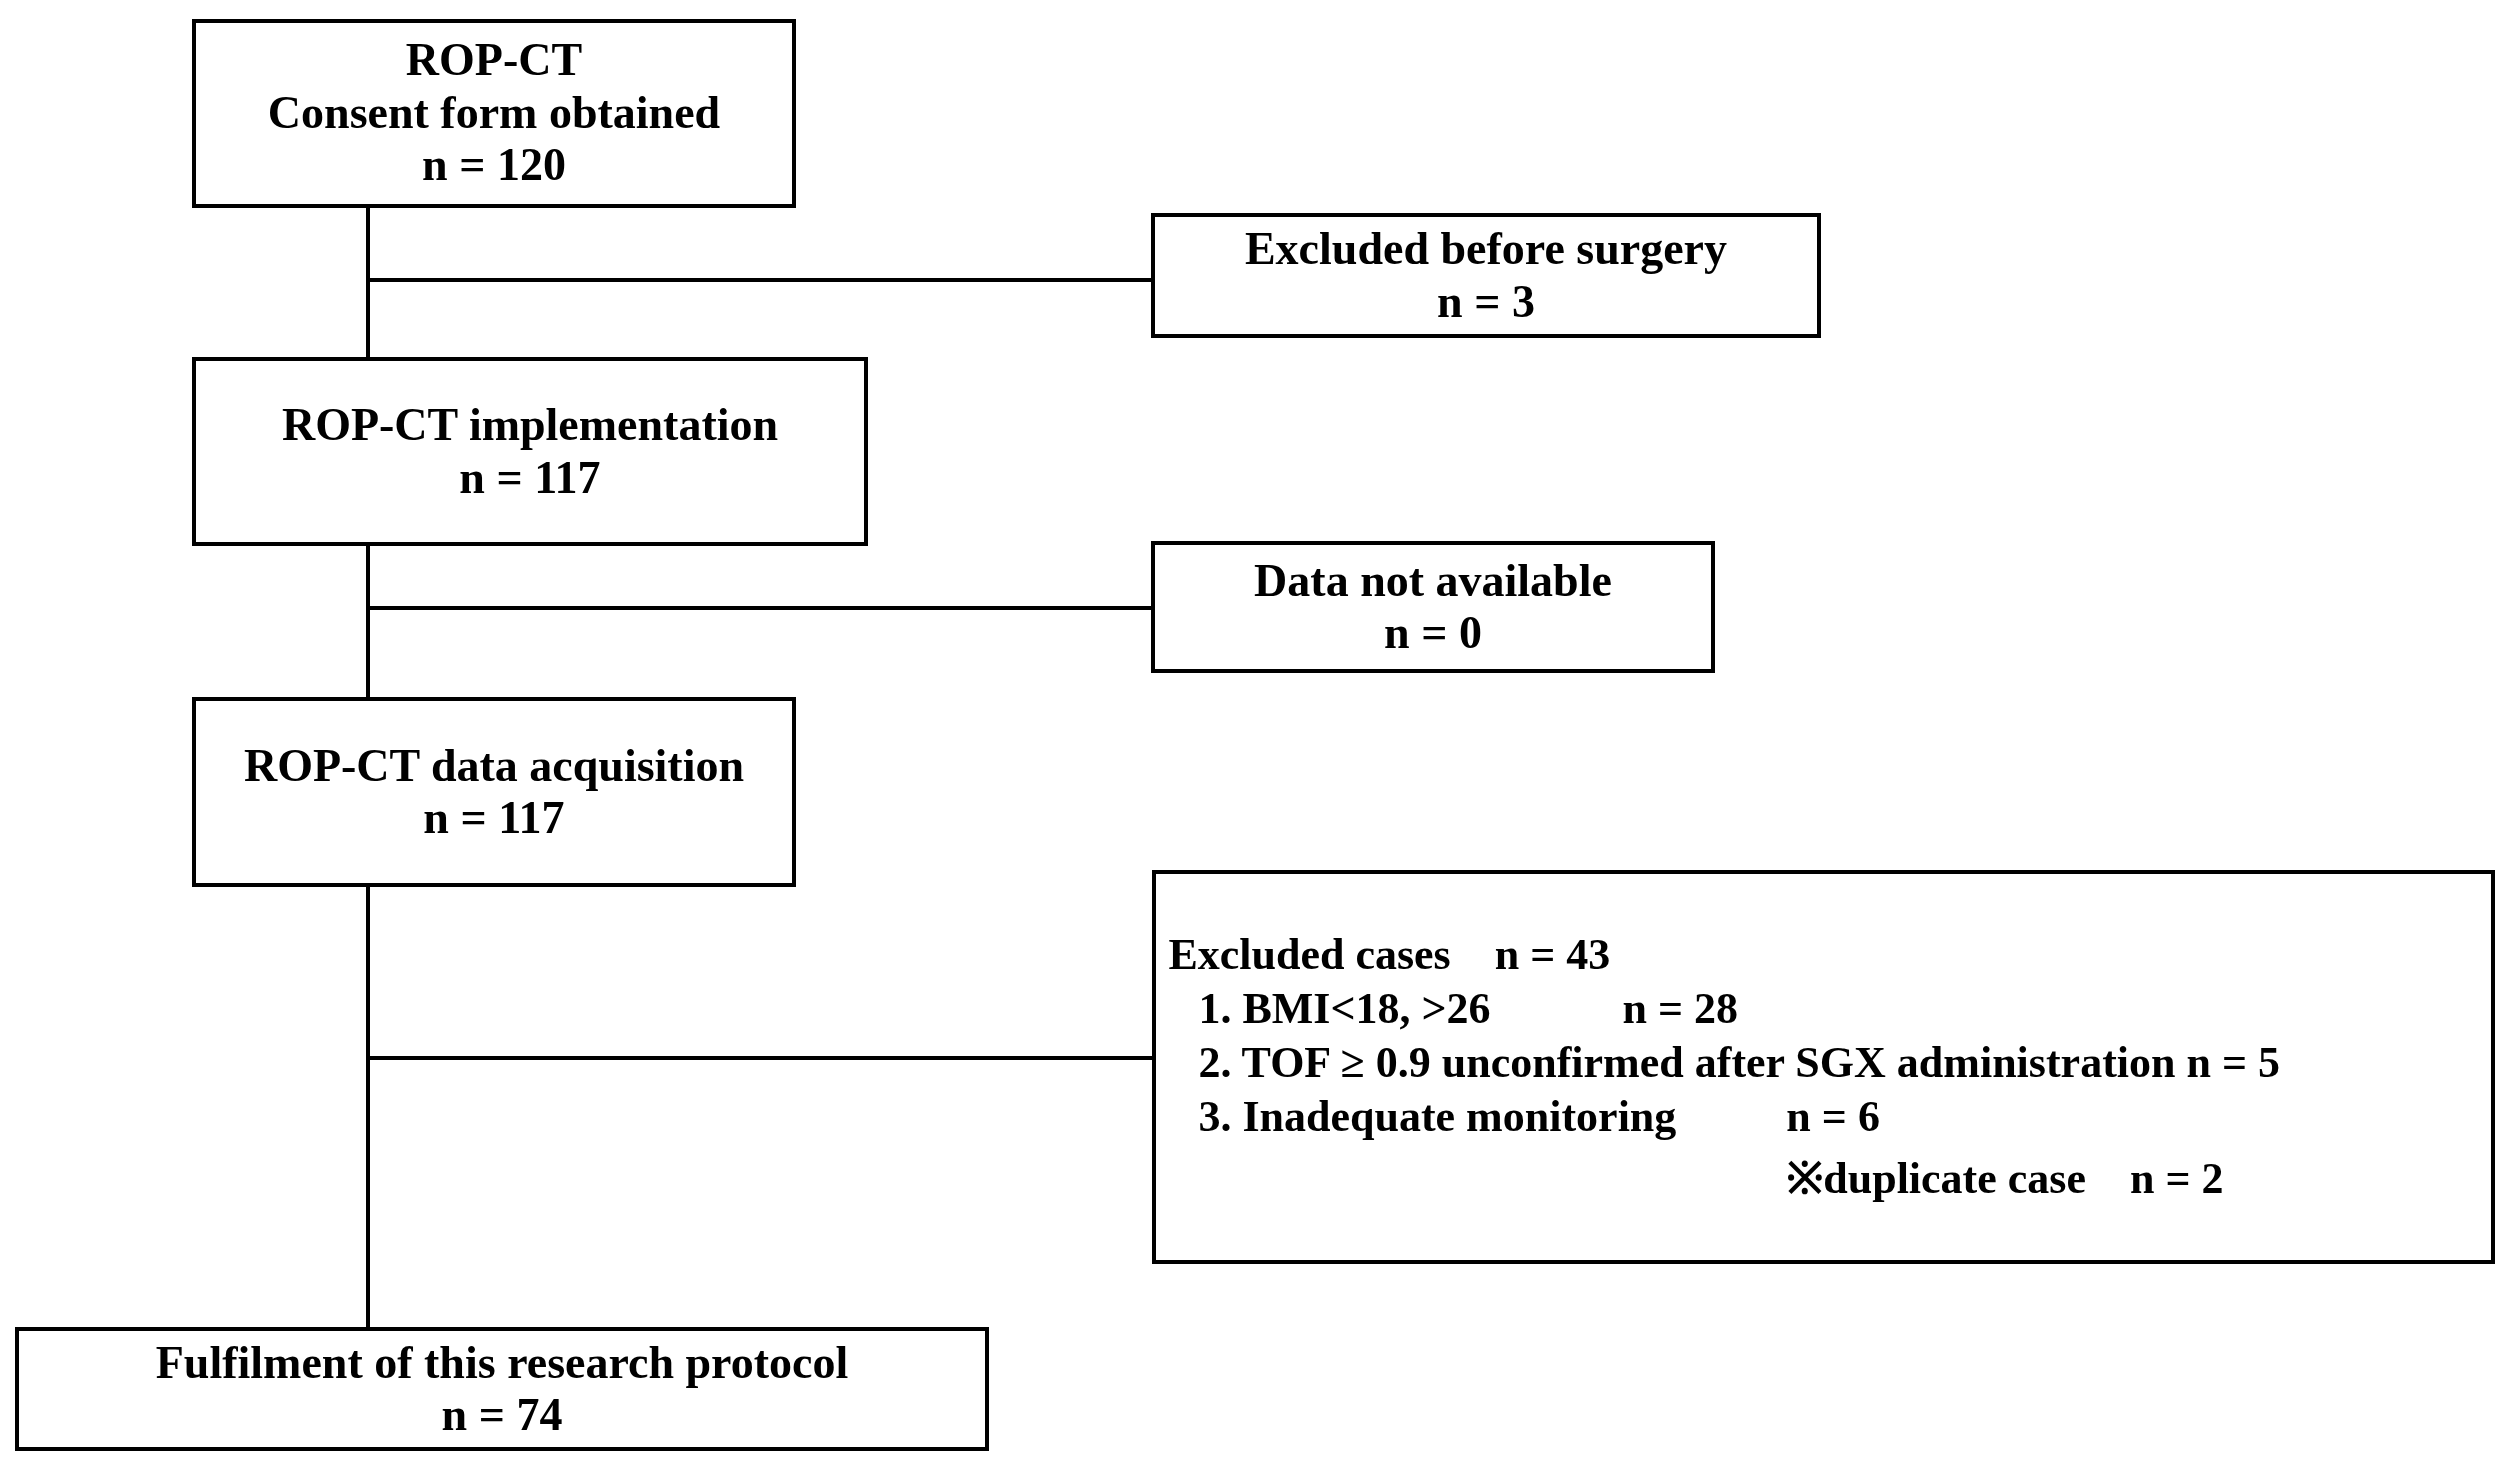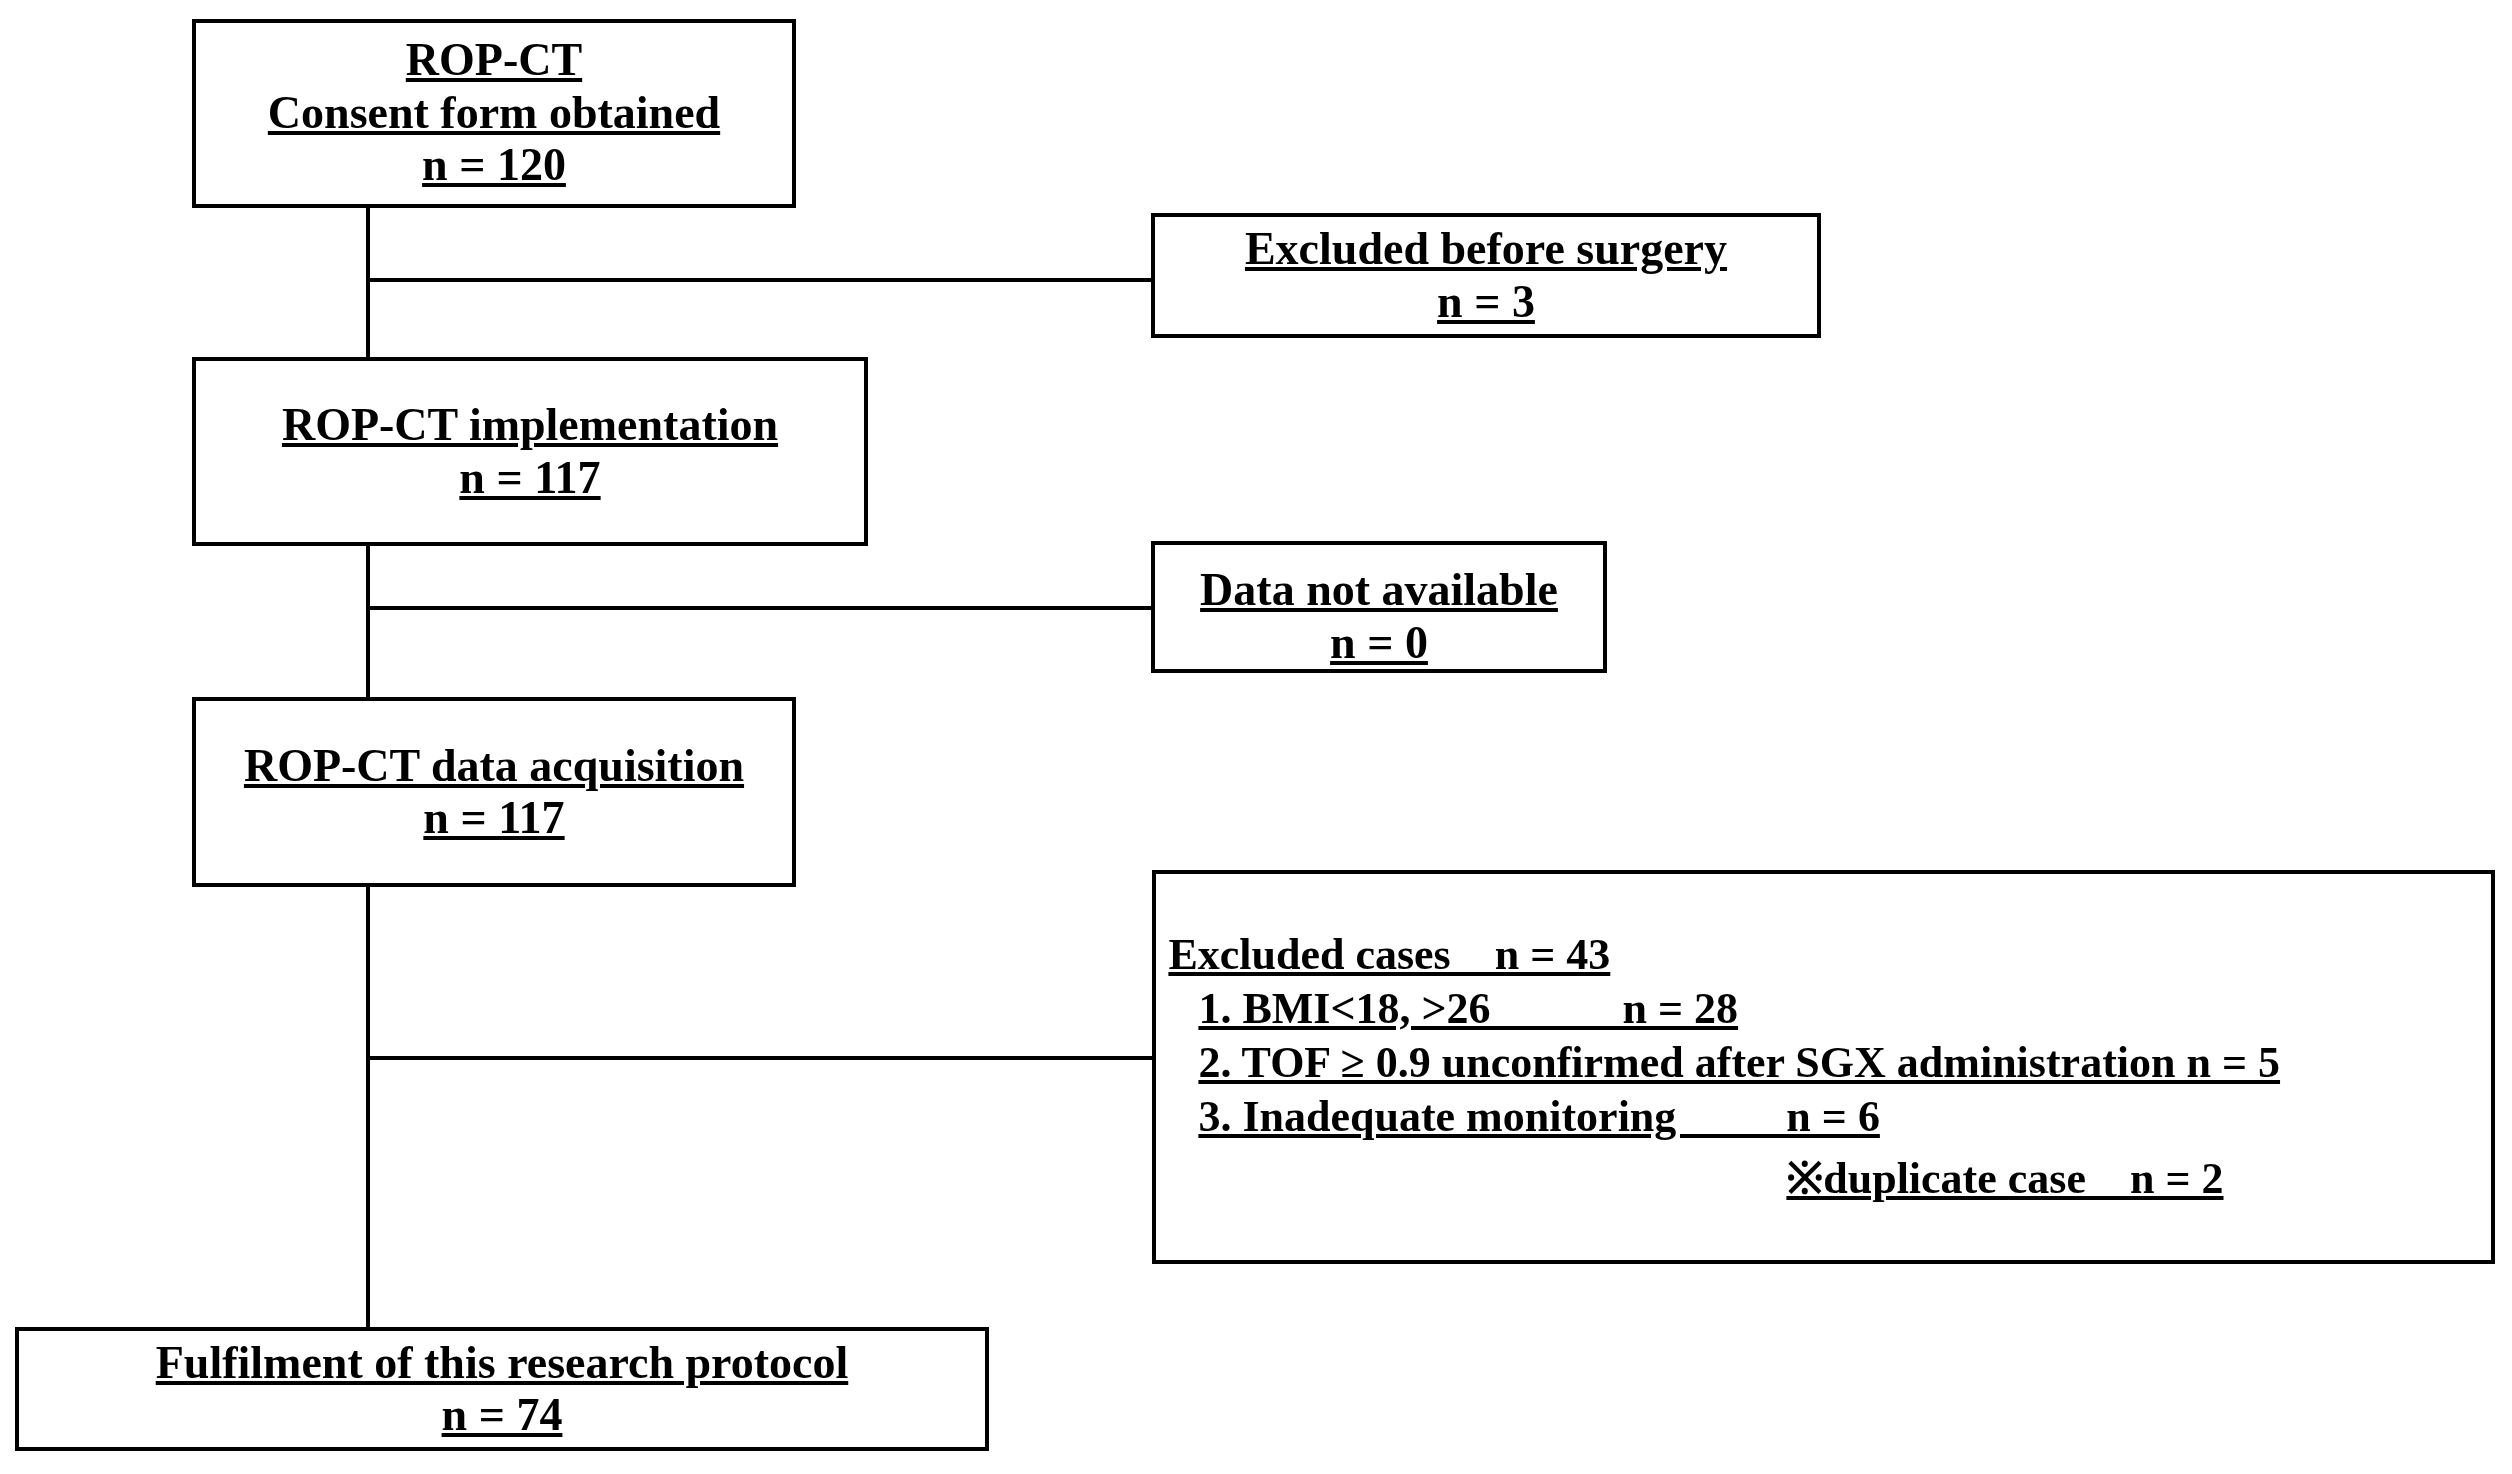--- a/index.html
+++ b/index.html
@@ -30,36 +30,35 @@
   .node {
     position: absolute;
     box-sizing: border-box;
     border: 4.4px solid #000000;
     background: #ffffff;
     display: flex;
     flex-direction: column;
     justify-content: center;
     align-items: center;
     line-height: 1.14;
-    text-decoration: underline;
   }
   .node .line {
     display: block;
     white-space: pre;
   }
 
   
   #node-consent   { left: 192px; top: 18.5px;   width: 604px;  height: 189px; font-size: 46px; }
   #node-impl      { left: 192px; top: 357px;  width: 676px;  height: 189px; font-size: 46px; }
   #node-acquire   { left: 192px; top: 697px;  width: 604px;  height: 190px; font-size: 46px; }
   #node-fulfil    { left: 15px;  top: 1327px; width: 974px; height: 124px; font-size: 46px; }
 
   
   #node-excl-surgery { left: 1151px; top: 213px; width: 670px; height: 125px; font-size: 46px; }
-  #node-no-data      { left: 1151px; top: 541px; width: 456px; height: 132px; font-size: 46px; justify-content: flex-end; }
+  #node-no-data      { left: 1151px; top: 541px; width: 564px; height: 132px; font-size: 46px; }
 
   
   #node-excluded-list {
     left: 1152px;
     top: 870px;
     width: 1343px;
     height: 394px;
     font-size: 44px;
     align-items: stretch;
     padding: 5.3px 0 5.3px 12.4px;

